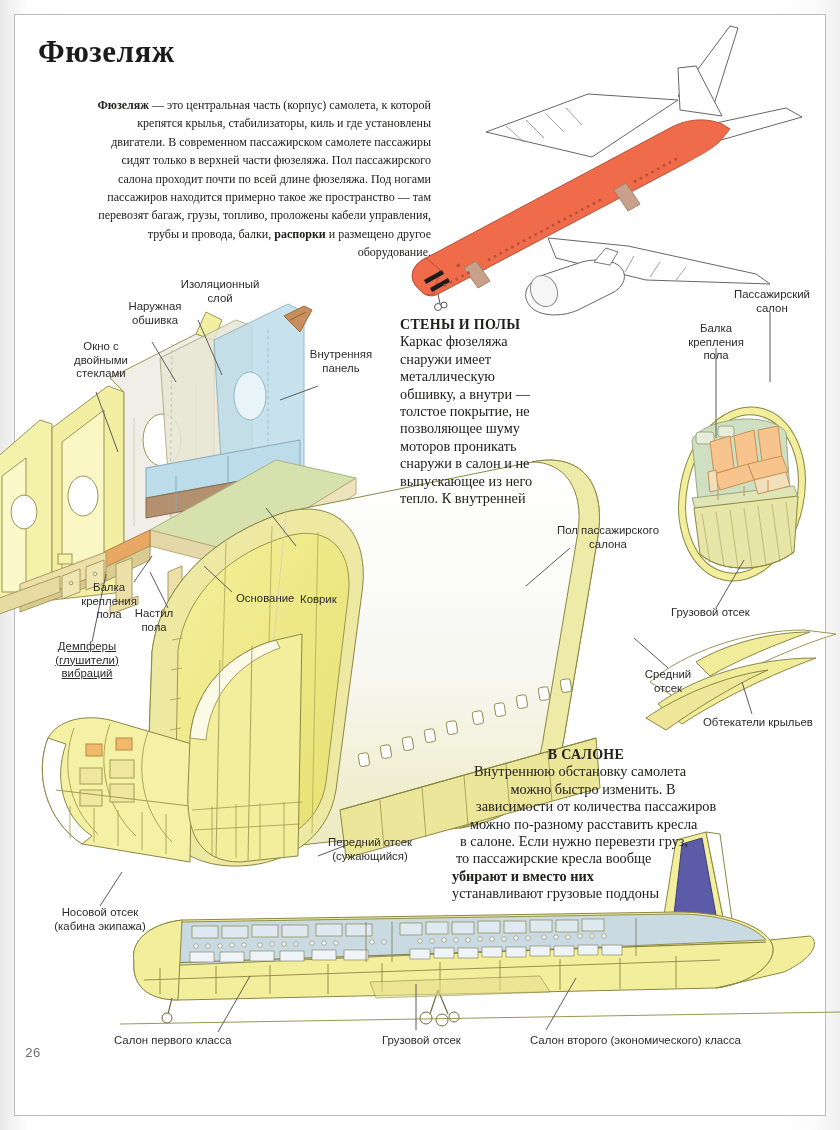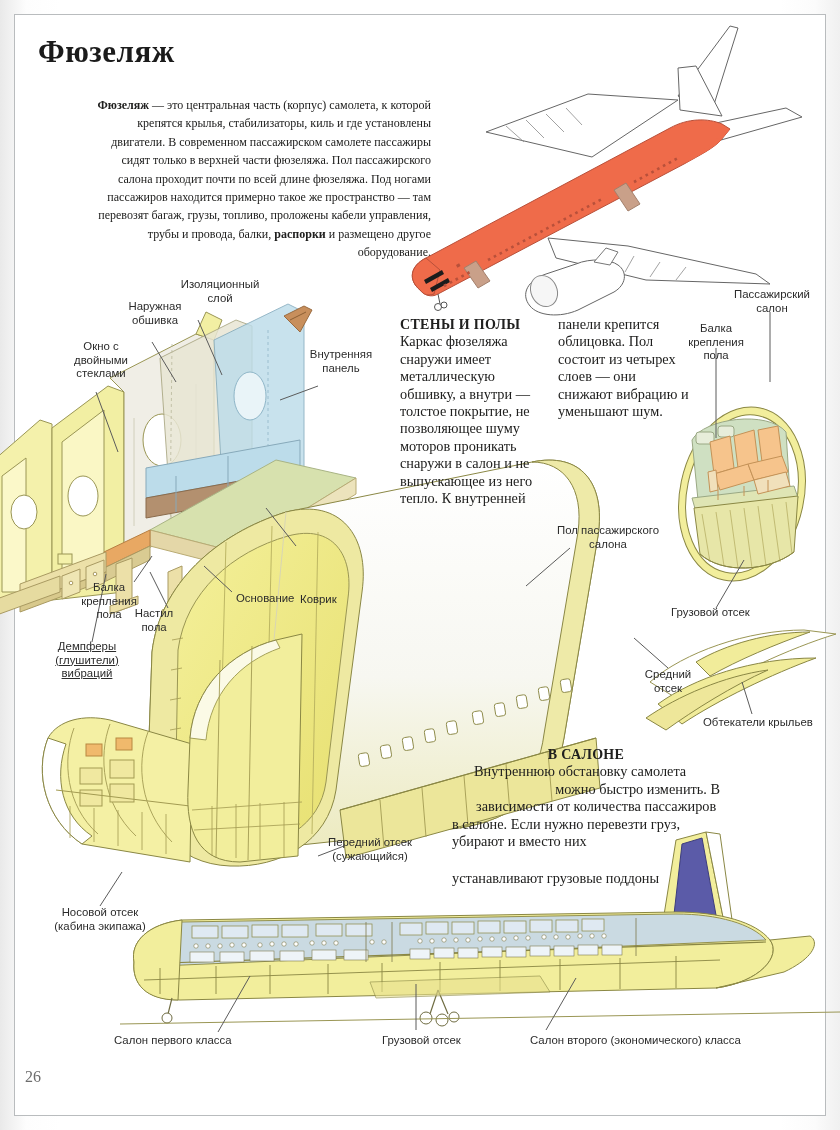--- a/index.html
+++ b/index.html
@@ -37,22 +37,22 @@
   }
   .intro b{font-weight:bold;}
   .sub-head{font-weight:bold;font-size:14px;letter-spacing:.3px;}
   .col{
     position:absolute;font-size:14.3px;line-height:17.4px;color:#20201f;
   }
   #walls-col{left:400px;top:316px;width:150px;}
   #walls-col2{left:558px;top:316px;width:132px;}
   #cabin-col{left:452px;top:746px;width:268px;text-align:center;}
   .pageno{
-    position:absolute;left:25px;top:1068px;
-    font-size:16px;color:#6d6d6d;font-family:Liberation Serif, serif;
+    position:absolute;left:25px;top:1046px;
+    font-size:13px;color:#6d6d6d;font-family:Liberation Mono, monospace;
   }
   
   .lab{
     position:absolute;
     font-family:"Liberation Sans", sans-serif;
     font-size:11.4px;line-height:13.6px;
     color:#2b2b2b;white-space:pre-line;
   }
   .lab.c{text-align:center;}
   
@@ -504,30 +504,31 @@
       <path d="M416 1030 L416 984"></path>
 
       <path d="M546 1030 L576 978"></path>
     </g>
   </svg>
 
   <div class="col" id="walls-col">
     <div class="sub-head">СТЕНЫ И ПОЛЫ</div>
     <div>Каркас фюзеляжа снаружи имеет металлическую обшивку, а внутри — толстое покрытие, не позволяющее шуму моторов проникать снаружи в салон и не выпускающее из него тепло. К внутренней</div>
   </div>
-  <div class="col" id="walls-col2">панели крепится облицовка. Пол состоит из четырех слоев — они снижают вибрацию и уменьшают шум.</div>
 
   <div class="col" id="cabin-col">
     <div class="sub-head">В САЛОНЕ</div>
     <div style="text-align:left;margin-left:22px;">Внутреннюю обстановку самолета</div>
-    <div style="text-align:right;margin-left:14px;">можно быстро изменить. В</div>
+    <div style="text-align:center;margin-left:14px;">можно быстро изменить. В</div>
     <div style="text-align:left;margin-left:24px;">зависимости от количества пассажиров</div>
-    <div style="text-align:left;">в салоне. Если нужно перевезти груз,</div>
-    <div style="text-align:left;">убирают и вместо них</div>
-    <div style="text-align:left;margin-top:20px;">устанавливают грузовые поддоны</div>
+    <div style="text-align:left;margin-left:18px;">можно по-разному расставить кресла</div>
+    <div style="text-align:left;margin-left:8px;">в салоне. Если нужно перевезти груз,</div>
+    <div style="text-align:left;margin-left:4px;">то пассажирские кресла вообще</div>
+    <div style="text-align:left;font-weight:bold;">убирают и вместо них</div>
+    <div style="text-align:left;">устанавливают грузовые поддоны</div>
   </div>
 
   <div class="lab c" style="left:100px;top:300px;width:110px;">Наружная
 обшивка</div>
 
   <div class="lab c" style="left:160px;top:278px;width:120px;">Изоляционный
 слой</div>
 
   <div class="lab c" style="left:55px;top:340px;width:92px;">Окно с
 двойными

